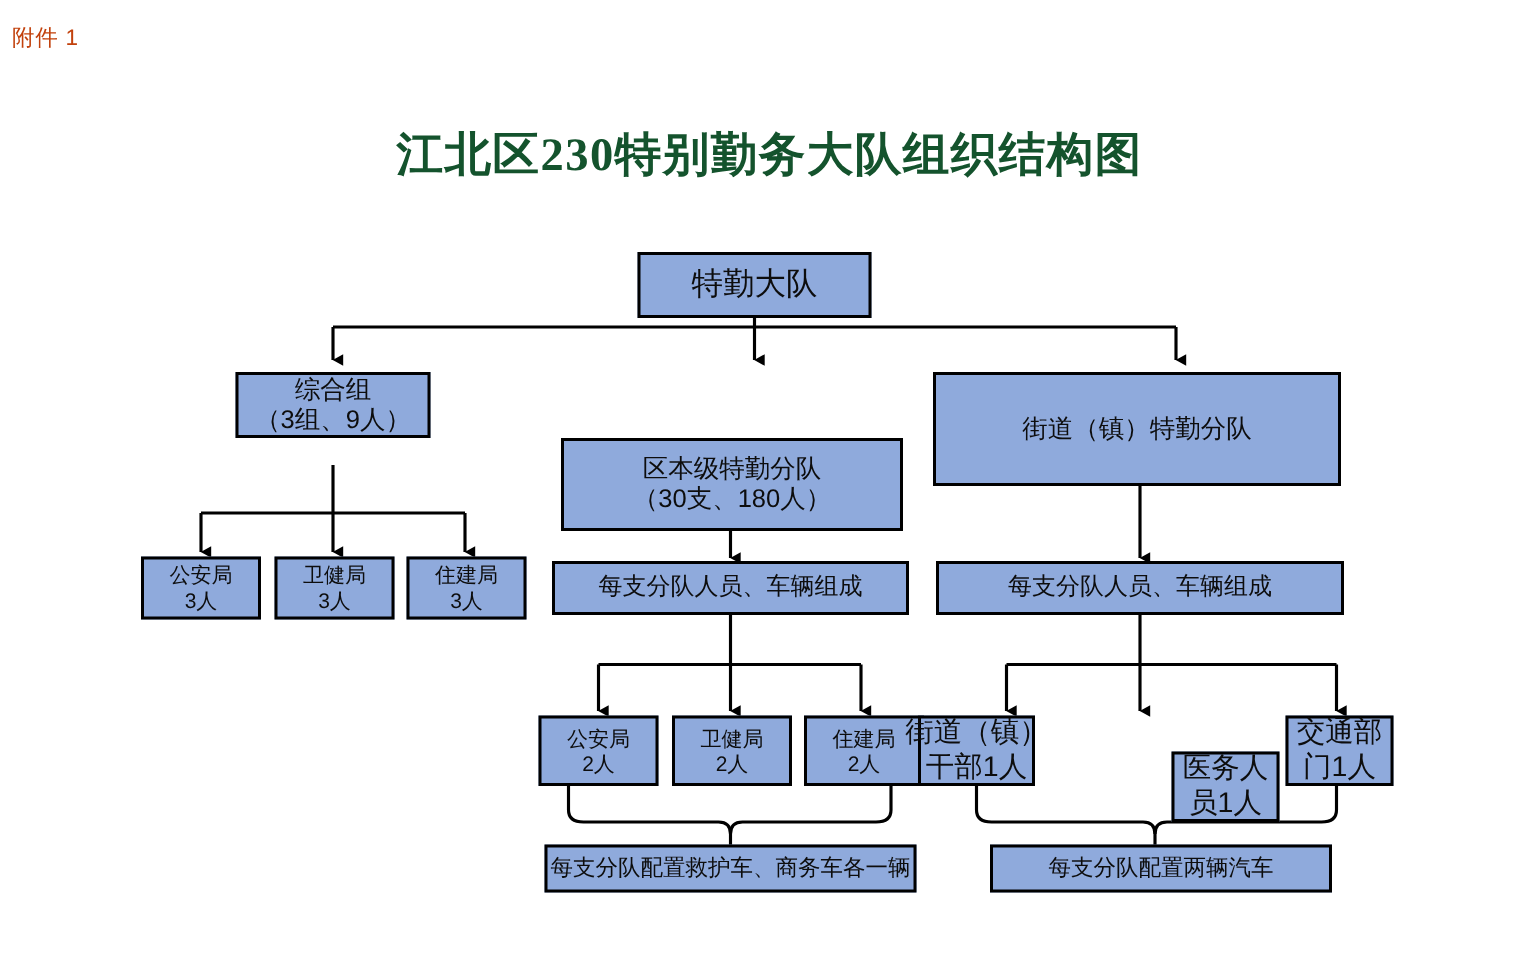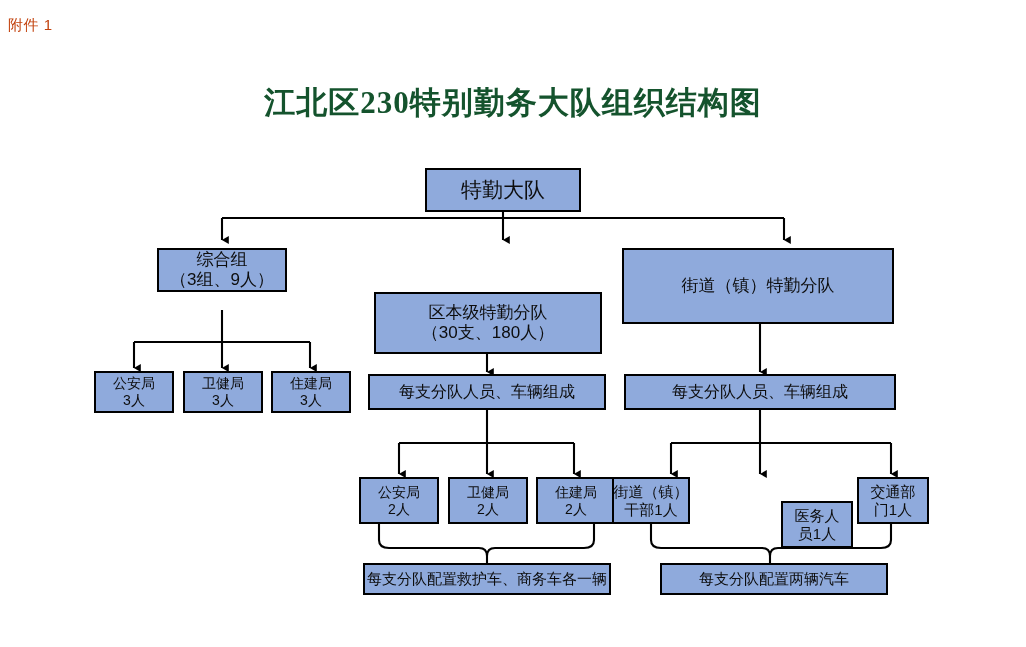--- a/index.html
+++ b/index.html
@@ -47,21 +47,21 @@
     text-align:center;
     line-height:1.18;
     white-space:nowrap;
   }
   .node .ln{display:block;}
 
   .t-root{font-size:21px;}
   .t-lvl2{font-size:17px;}
   .t-leaf{font-size:14px;}
   .t-wide{font-size:16px;}
-  .t-small{font-size:15px;}
+  .t-small{font-size:19px;}
   .t-bottom{font-size:15px;}
 </style>
 </head>
 <body>
 
 <div id="chart-root">
 
   <div class="attach-label">附件 1</div>
 
   <div class="chart-title">江北区230特别勤务大队组织结构图</div>

